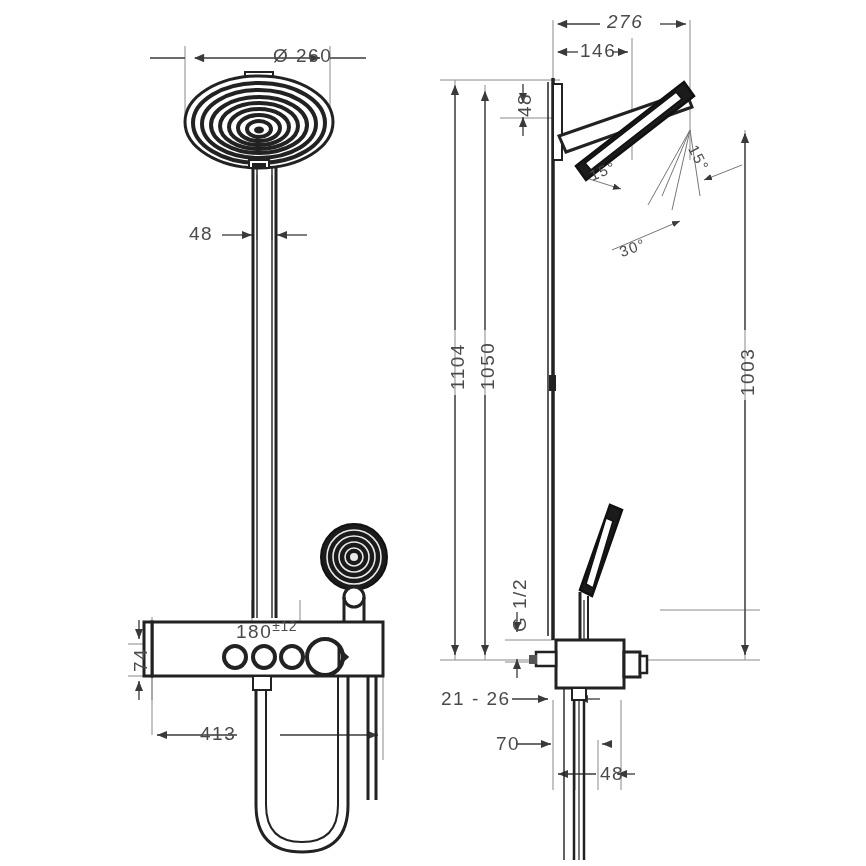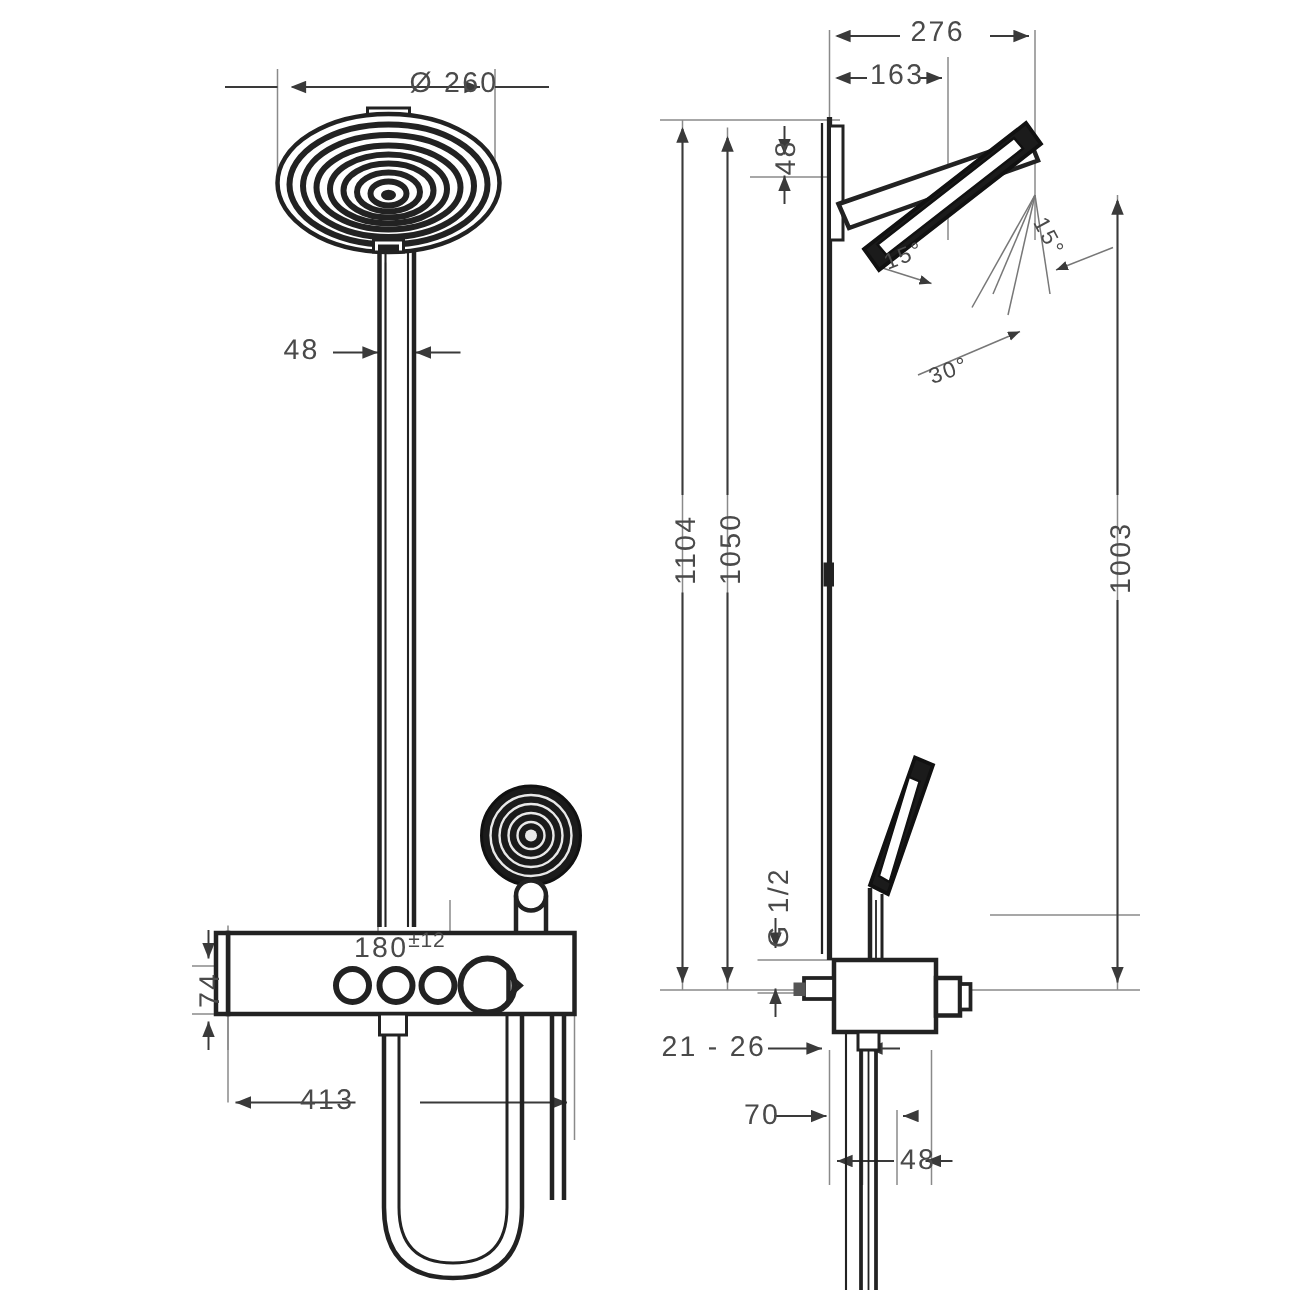--- a/index.html
+++ b/index.html
@@ -184,22 +184,22 @@
     </g>
   </g>
 </svg>
 
 <div class="dimtxt" style="left:227px;top:45px;margin-left:46px;">Ø 260</div>
 <div class="dimtxt" style="left:189px;top:223px;">48</div>
 <div class="dimtxt" style="left:236px;top:618px;"><span>180</span><span class="sup">±12</span></div>
 <div class="dimtxt rot" style="left:130px;top:672px;">74</div>
 <div class="dimtxt" style="left:200px;top:723px;">413</div>
 
-<div class="dimtxt" style="left:607px;top:11px;">276</div>
-<div class="dimtxt" style="left:580px;top:40px;">163</div>
+<div class="dimtxt" style="left:607px;top:11px;font-style:italic;">276</div>
+<div class="dimtxt" style="left:580px;top:40px;">146</div>
 <div class="dimtxt rot" style="left:514px;top:117px;">48</div>
 <div class="dimtxt rot" style="left:447px;top:390px;">1104</div>
 <div class="dimtxt rot" style="left:477px;top:390px;">1050</div>
 <div class="dimtxt rot" style="left:737px;top:396px;">1003</div>
 <div class="dimtxt rot" style="left:509px;top:632px;">G 1/2</div>
 <div class="dimtxt" style="left:441px;top:688px;">21 - 26</div>
 <div class="dimtxt" style="left:496px;top:733px;">70</div>
 <div class="dimtxt" style="left:600px;top:763px;">48</div>
 
 <div class="dimtxt sm" style="left:700px;top:142px;transform:rotate(62deg);transform-origin:left top;">15°</div>

